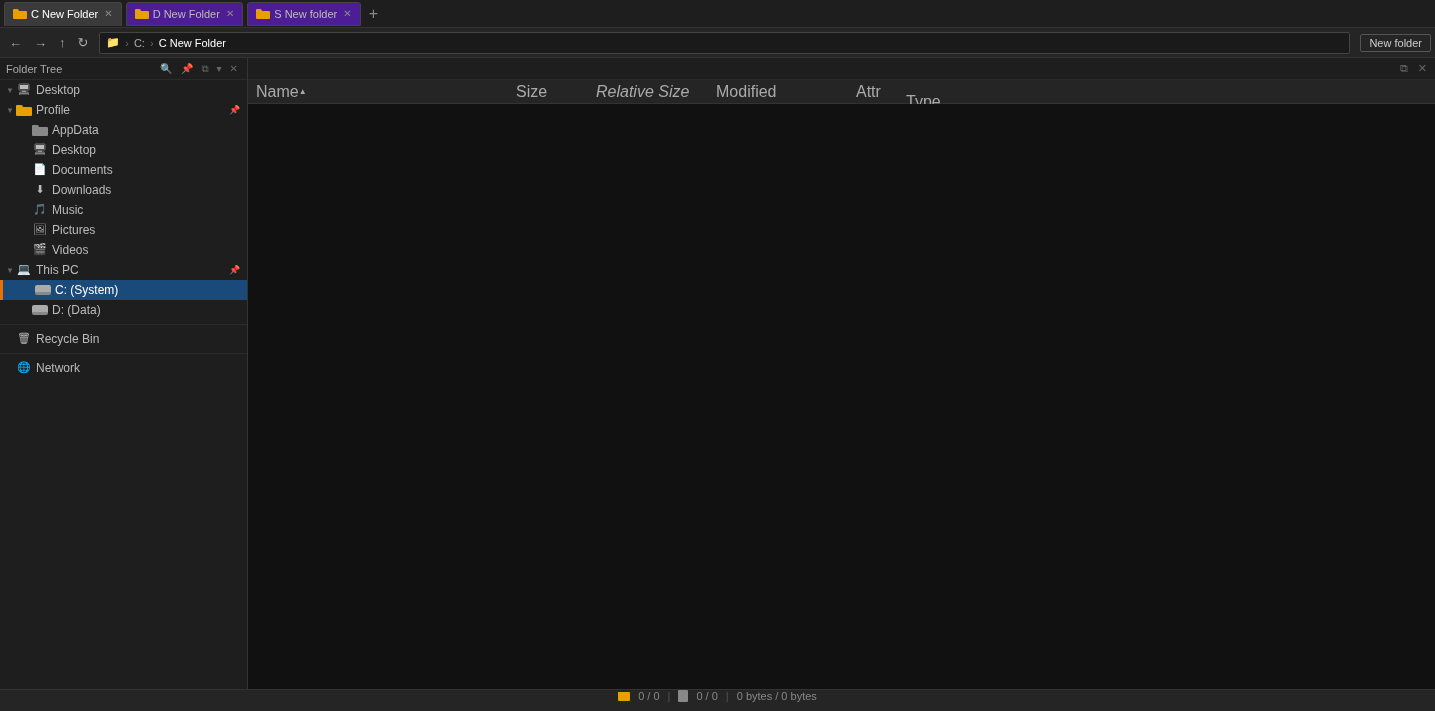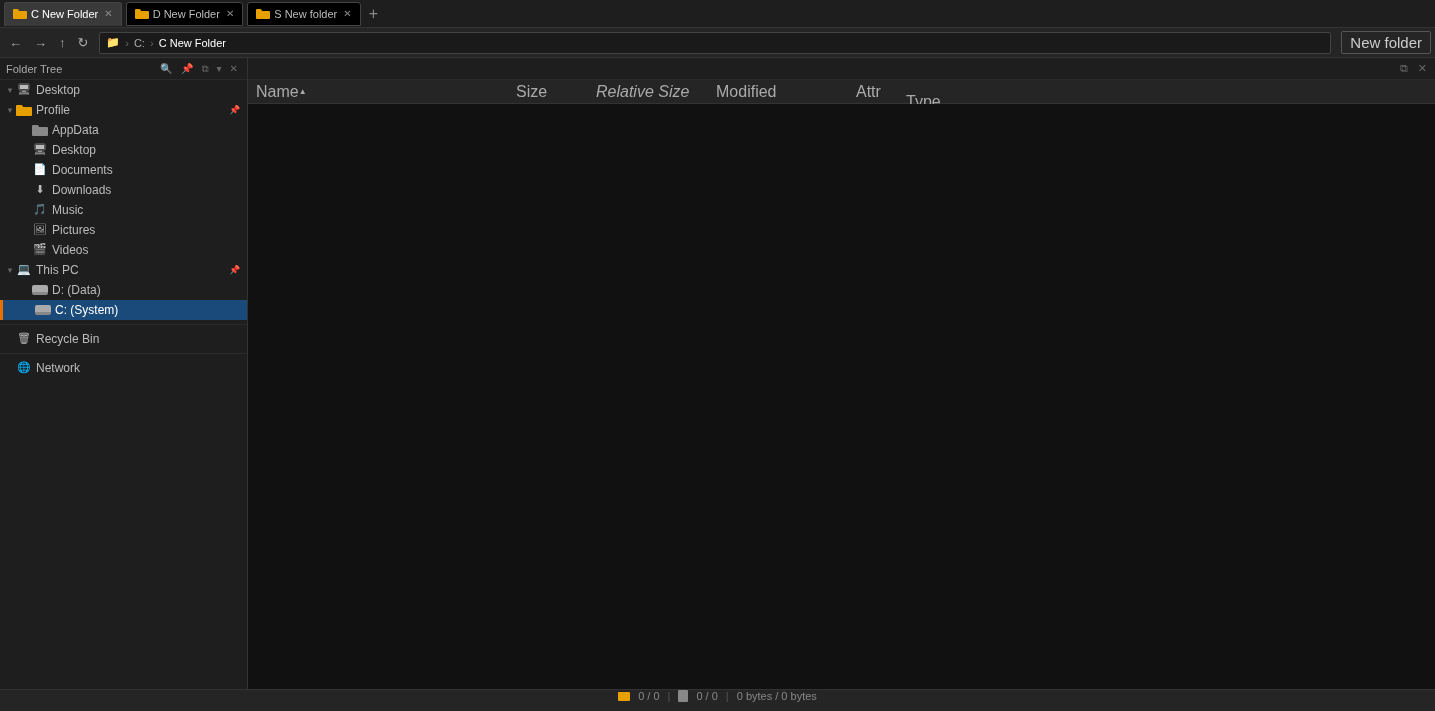--- a/index.html
+++ b/index.html
@@ -22,21 +22,21 @@
       background: #1e1e1e;
       height: 28px;
       border-bottom: 1px solid #333;
       padding-left: 4px;
     }
     .tab {
       display: flex;
       align-items: center;
       height: 24px;
       padding: 0 8px;
-      background: #000000;
+      background: #4c1d95;
       border: 1px solid #444;
       border-radius: 3px 3px 0 0;
       margin-right: 2px;
       cursor: pointer;
       color: #bbb;
       font-size: 11px;
       white-space: nowrap;
     }
     .tab.active {
       background: #3a3a3a;
@@ -100,21 +100,21 @@
     .address-part {
       color: #aaa;
     }
     .address-part.active-path {
       color: #fff;
     }
     .new-folder-btn {
       background: none;
       border: 1px solid #555;
       color: #ccc;
-      font-size: 15px;
+      font-size: 11px;
       padding: 2px 8px;
       border-radius: 2px;
       cursor: pointer;
       margin-left: 4px;
     }
 
     
     .main {
       display: flex;
       flex: 1;
@@ -438,37 +438,37 @@
           <span style="display: inline-block; width: 16px; height: 14px; margin-right: 4px; font-size: 11px; text-align: center; flex-shrink: 0;">🎬</span>
           <span class="item-label">Videos</span>
         </div>
         <div class="tree-item">
           <span class="tree-indent" style="width: 4px; display: inline-block;"></span>
           <span class="tree-arrow">▾</span>
           <span style="display: inline-block; width: 16px; height: 14px; margin-right: 4px; font-size: 11px; text-align: center; flex-shrink: 0;">💻</span>
           <span class="item-label">This PC</span>
           <span class="pin-icon" style="font-size: 9px;">📌</span>
         </div>
+        <div class="tree-item selected-drive">
+          <span class="tree-indent" style="width: 20px; display: inline-block;"></span>
+          <span class="tree-arrow"></span>
+          <span style="display: inline-block; width: 16px; height: 12px; margin-right: 4px; flex-shrink: 0;">
+            <span style="display:block;width:16px;height:7px;background:#aaa;border-radius:2px 2px 0 0;position:relative;top:1px;"></span>
+            <span style="display:block;width:16px;height:4px;background:#888;border-radius:0 0 2px 2px;"></span>
+          </span>
+          <span class="item-label">C: (System)</span>
+        </div>
         <div class="tree-item">
           <span class="tree-indent" style="width: 20px; display: inline-block;"></span>
           <span class="tree-arrow"></span>
           <span style="display: inline-block; width: 16px; height: 12px; margin-right: 4px; flex-shrink: 0;">
             <span style="display:block;width:16px;height:7px;background:#aaa;border-radius:2px 2px 0 0;position:relative;top:1px;"></span>
             <span style="display:block;width:16px;height:4px;background:#888;border-radius:0 0 2px 2px;"></span>
           </span>
           <span class="item-label">D: (Data)</span>
-        </div>
-        <div class="tree-item selected-drive">
-          <span class="tree-indent" style="width: 20px; display: inline-block;"></span>
-          <span class="tree-arrow"></span>
-          <span style="display: inline-block; width: 16px; height: 12px; margin-right: 4px; flex-shrink: 0;">
-            <span style="display:block;width:16px;height:7px;background:#aaa;border-radius:2px 2px 0 0;position:relative;top:1px;"></span>
-            <span style="display:block;width:16px;height:4px;background:#888;border-radius:0 0 2px 2px;"></span>
-          </span>
-          <span class="item-label">C: (System)</span>
         </div>
         <div class="sidebar-divider"></div>
         <div class="tree-item">
           <span class="tree-indent" style="width: 4px; display: inline-block;"></span>
           <span class="tree-arrow"></span>
           <span style="display: inline-block; width: 16px; height: 14px; margin-right: 4px; font-size: 11px; text-align: center; flex-shrink: 0;">🗑</span>
           <span class="item-label">Recycle Bin</span>
         </div>
         <div class="sidebar-divider"></div>
         <div class="tree-item">

